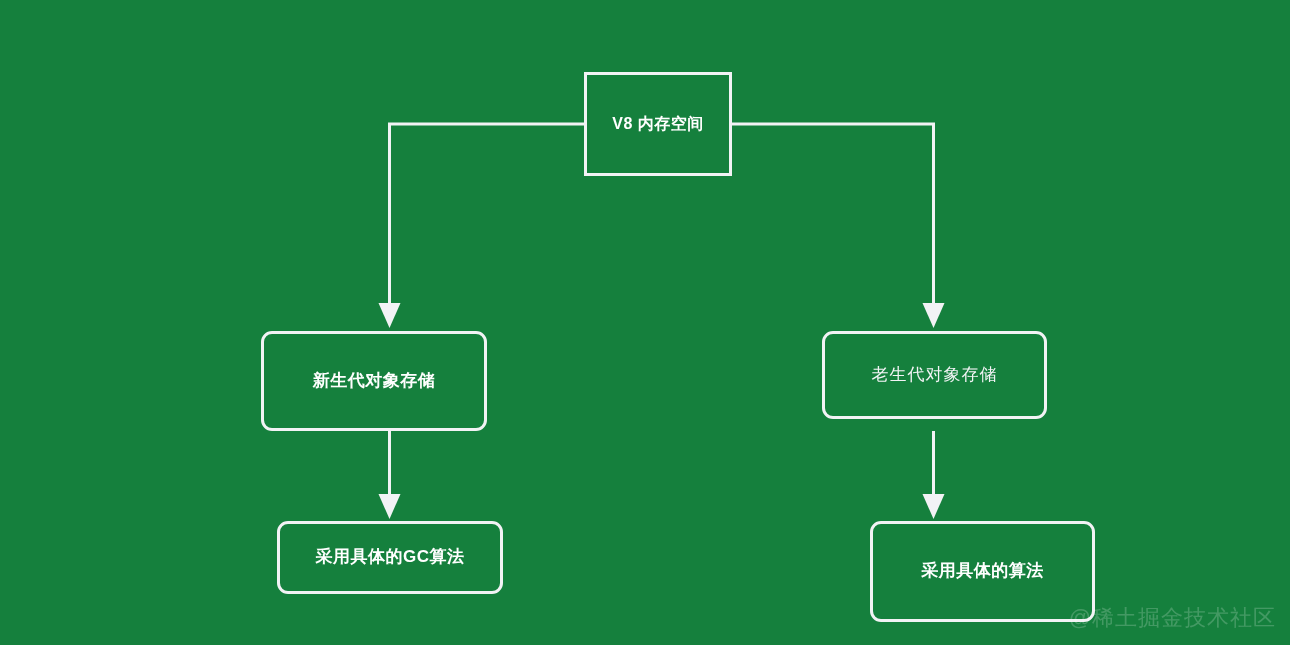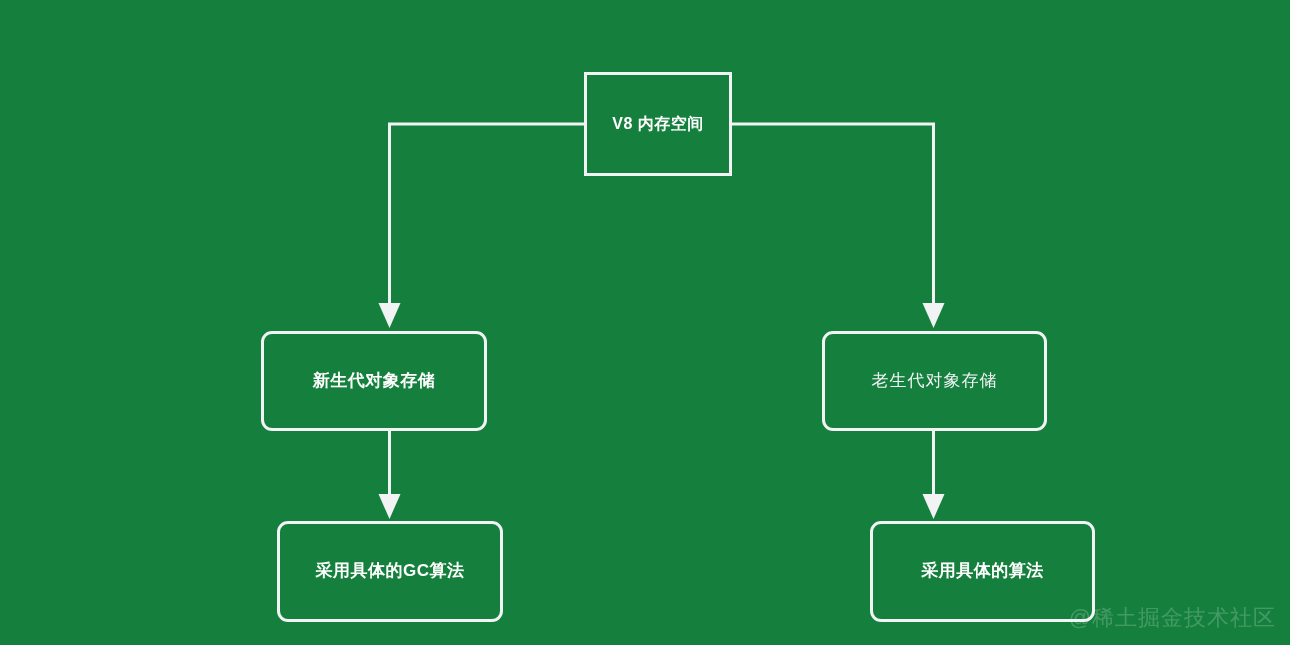--- a/index.html
+++ b/index.html
@@ -64,27 +64,27 @@
   #node-young {
     left: 261px;
     top: 331px;
     width: 226px;
     height: 100px;
   }
   #node-old {
     left: 822px;
     top: 331px;
     width: 225px;
-    height: 100px;
+    height: 88px;
   }
   #node-young-gc {
     left: 277px;
     top: 521px;
     width: 226px;
-    height: 101px;
+    height: 73px;
   }
   #node-old-gc {
     left: 822px;
     top: 521px;
     width: 225px;
     height: 101px;
     margin-left: 48px;
   }
   .watermark {
     position: absolute;

